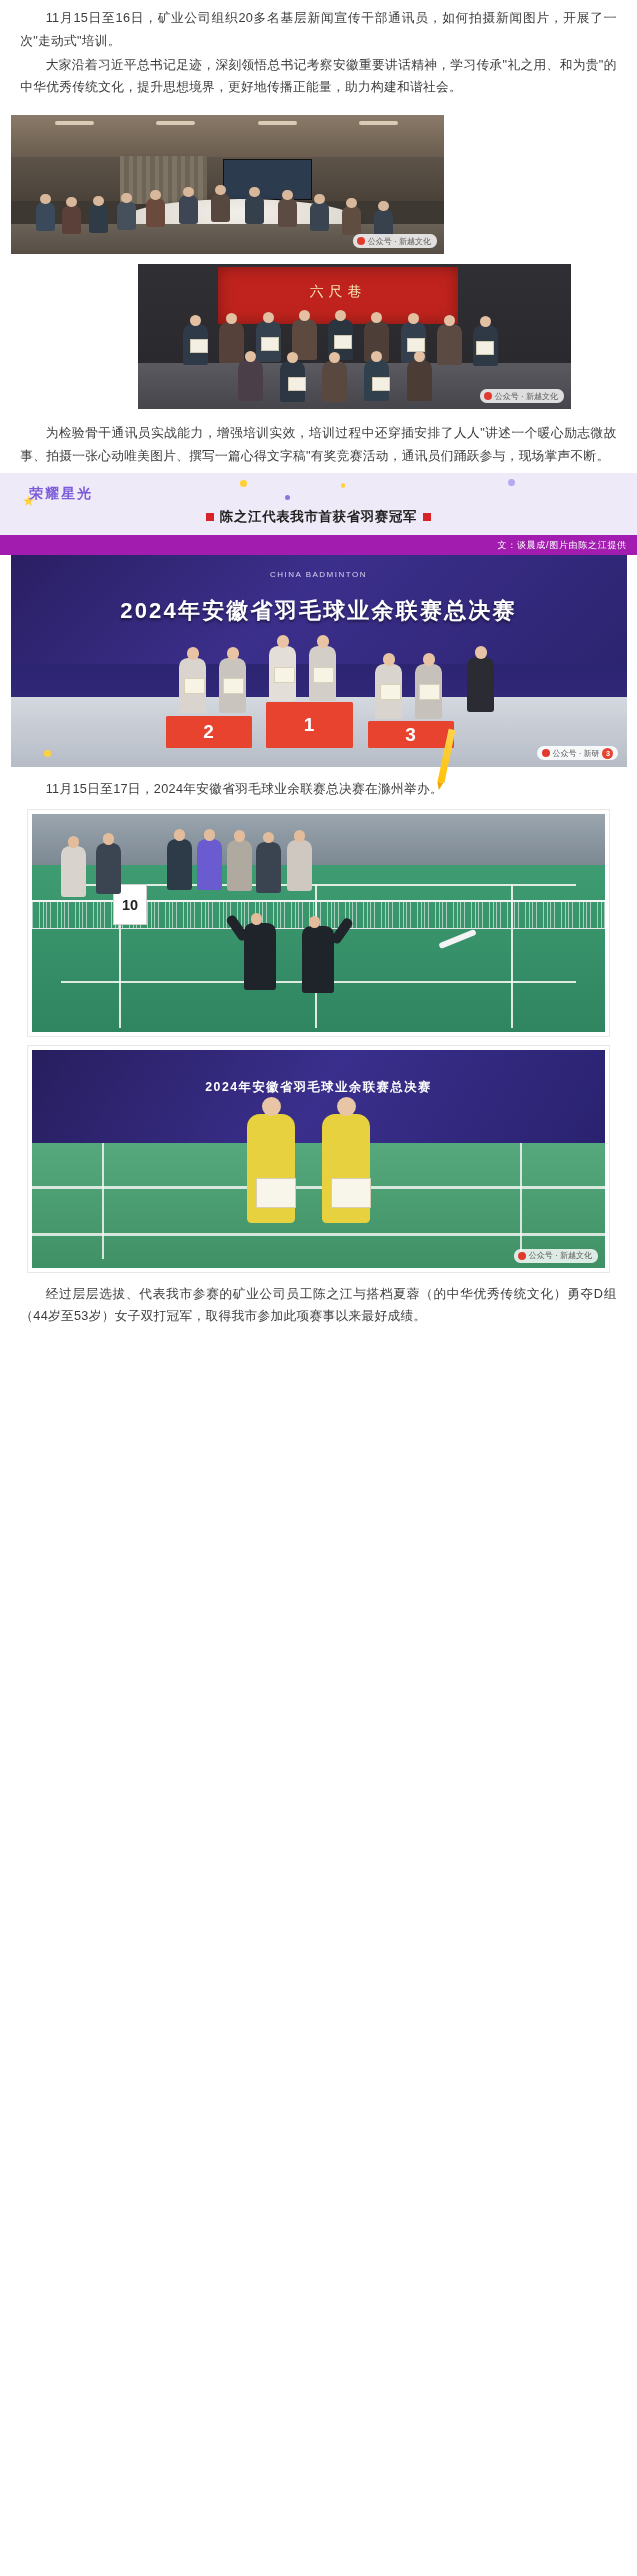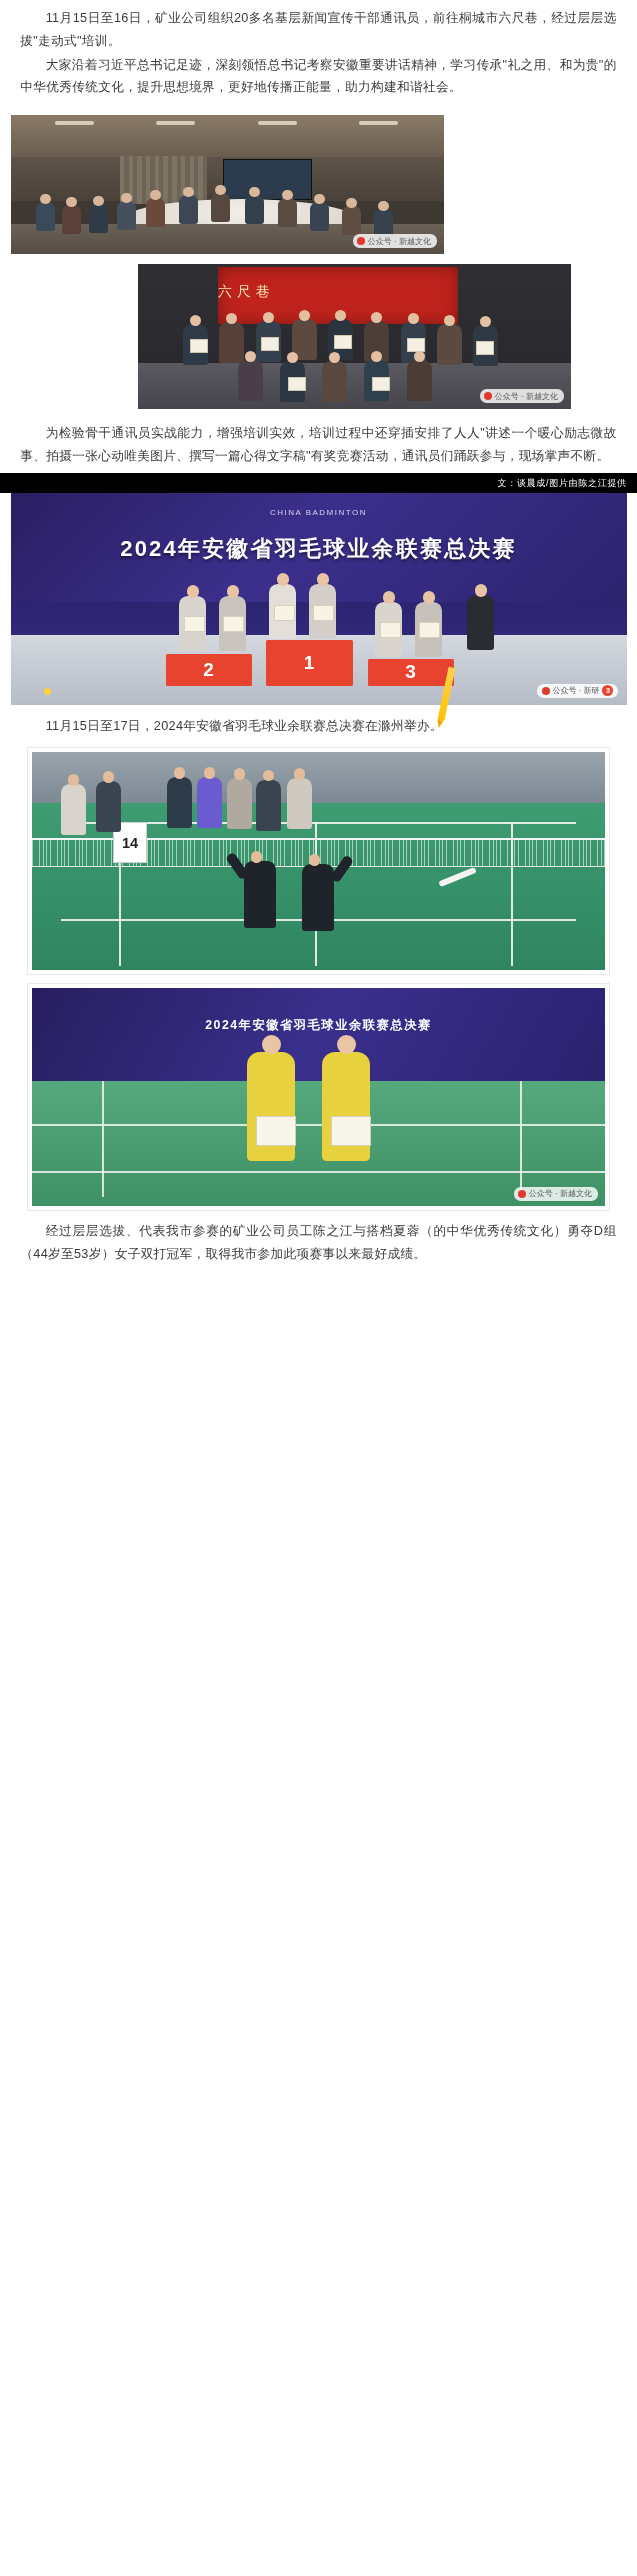--- a/index.html
+++ b/index.html
@@ -118,21 +118,21 @@
     margin-left: 138px;
     background: linear-gradient(180deg,#2f2f34 0%, #26262b 100%);
   }
   .ph2 .banner {
     position:absolute; left:80px; top:2.9px; width:240px; height:57px;
     background:#c0231d;
     box-shadow: inset 0 0 16px rgba(0,0,0,.35);
   }
   .ph2 .banner .btxt {
     position:absolute; left:0; right:0; top:16px;
-    color:#f6e7b0; font-size:13.8px; letter-spacing:5.1px; text-align:left;
+    color:#f6e7b0; font-size:13.8px; letter-spacing:5.1px; text-align:center;
     font-family:"DejaVu Sans", sans-serif;
   }
   .ph2 .podium {
     position:absolute; left:0; bottom:0; width:100%; height:46px;
     background: linear-gradient(180deg,#5a5a60 0%, #45454b 100%);
   }
   .ph2 .gp {
     position:absolute; width:25px; height:41px; border-radius:8.7px 8.7px 2.2px 2.2px;
   }
   .ph2 .gp::before{
@@ -176,21 +176,21 @@
   .sq-red {
     width:8px; height:8px; background:#d8232a; display:inline-block;
   }
   .subtitle-text {
     font-size: 13.4px;
     color: #1f1f1f;
     font-weight: bold;
     letter-spacing: 0.7px;
   }
   .credit-bar {
-    background: #000000;
+    background: #a21caf;
     color: #ffffff;
     font-size: 9px;
     text-align: right;
     padding: 3.6px 10.2px;
     letter-spacing: 0.7px;
   }
 
   
   .ph3 {
     width: 616px;
@@ -342,21 +342,21 @@
     border-left:3.6px solid transparent; border-right:3.6px solid transparent;
     border-top:8.7px solid #f0a500;
   }
 </style>
 </head>
 <body>
 
 <div class="page">
 
   <section class="sec-white">
-    <p class="para">11月15日至16日，矿业公司组织20多名基层新闻宣传干部通讯员，前往桐城市六尺巷，经过层层选拔"走动式"培训。</p>
+    <p class="para">11月15日至16日，矿业公司组织20多名基层新闻宣传干部通讯员，如何拍摄新闻图片，开展了一次"走动式"培训。</p>
     <p class="para">大家沿着习近平总书记足迹，深刻领悟总书记考察安徽重要讲话精神，学习传承"礼之用、和为贵"的中华优秀传统文化，提升思想境界，更好地传播正能量，助力构建和谐社会。</p>
   </section>
 
   <div class="photo-wrap">
     <div class="photo ph1">
       <div class="ceiling"></div>
       <div class="ceil-lamp" style="left:44px;"></div>
       <div class="ceil-lamp" style="left:145px;"></div>
       <div class="ceil-lamp" style="left:247px;"></div>
       <div class="ceil-lamp" style="left:348px;"></div>
@@ -415,20 +415,35 @@
         <span class="wm-dot"></span>
         <span>公众号 · 新越文化</span>
       </div>
     </div>
   </div>
 
   <section class="sec-white">
     <p class="para">为检验骨干通讯员实战能力，增强培训实效，培训过程中还穿插安排了人人"讲述一个暖心励志微故事、拍摄一张心动唯美图片、撰写一篇心得文字稿"有奖竞赛活动，通讯员们踊跃参与，现场掌声不断。</p>
   </section>
 
+  <section class="sec-purple" style="position:relative;">
+    <div class="deco-dot" style="left:240px; top:7.3px; width:6.5px; height:6.5px; background:#ffd23a;"></div>
+    <div class="deco-dot" style="left:285px; top:22px; width:5.1px; height:5.1px; background:#8b74e8;"></div>
+    <div class="deco-dot" style="left:341px; top:10.2px; width:4.4px; height:4.4px; background:#ffd23a;"></div>
+    <div class="deco-dot" style="left:508px; top:5.8px;  width:7.3px;height:7.3px;background:#b9a7f2;"></div>
+    <div class="honor-line">
+      <span class="honor-star">★</span>
+      <span class="honor-text">荣耀星光</span>
+    </div>
+    <div class="subtitle-row">
+      <span class="sq-red"></span>
+      <span class="subtitle-text">陈之江代表我市首获省羽赛冠军</span>
+      <span class="sq-red"></span>
+    </div>
+  </section>
 
   <div class="credit-bar">文：谈晨成/图片由陈之江提供</div>
 
   <div class="photo-wrap" style="margin:0;">
     <div class="photo ph3">
       <div class="bigbanner">
         <div class="bb-logo">CHINA BADMINTON</div>
         <div class="bb-title">2024年安徽省羽毛球业余联赛总决赛</div>
       </div>
       <div class="stage"></div>
@@ -464,21 +479,21 @@
     <div class="photo-wrap" style="margin-bottom:0;">
       <div class="photo ph4">
         <div class="crowdstand"></div>
         <div class="court"></div>
         <div class="court-line" style="left:29px;  top:70px; width:515px; height:2.2px;"></div>
         <div class="court-line" style="left:29px;  top:167px; width:515px; height:2.2px;"></div>
         <div class="court-line" style="left:87px; top:70px; width:2.2px; height:144px;"></div>
         <div class="court-line" style="left:479px; top:70px; width:2.2px; height:144px;"></div>
         <div class="court-line" style="left:283px; top:70px; width:2.2px; height:144px;"></div>
         <div class="net"></div>
-        <div style="position:absolute; left:81px; top:70px; width:32px; height:39px; background:#ffffff; border:1.5px solid #cfcfcf; display:flex; align-items:center; justify-content:center; font-size:14.5px; font-weight:bold; color:#222;">14</div>
+        <div style="position:absolute; left:81px; top:70px; width:32px; height:39px; background:#ffffff; border:1.5px solid #cfcfcf; display:flex; align-items:center; justify-content:center; font-size:14.5px; font-weight:bold; color:#222;">10</div>
         <div class="pl4" style="left:29px;  top:32px;  background:#d8d3cc;"></div>
         <div class="pl4" style="left:64px;  top:29px;  background:#3b4552;"></div>
         <div class="pl4" style="left:135px; top:25px;  background:#2d3a48;"></div>
         <div class="pl4" style="left:165px; top:25px;  background:#6b5bd0;"></div>
         <div class="pl4" style="left:195px; top:26px;  background:#b0a9a0;"></div>
         <div class="pl4" style="left:224px; top:27.6px;  background:#3a4450;"></div>
         <div class="pl4" style="left:255px; top:26px;  background:#cfc8c0;"></div>
         <div class="pl4" style="left:212px; top:109px; width:32px; height:67px; background:#1f232a;"></div>
         <div class="pl4" style="left:270px; top:112px; width:32px; height:67px; background:#1f232a;"></div>
         <div style="position:absolute; left:200px; top:100px; width:10.2px; height:27.6px; background:#1f232a; transform:rotate(-35deg); border-radius:4.4px;"></div>

